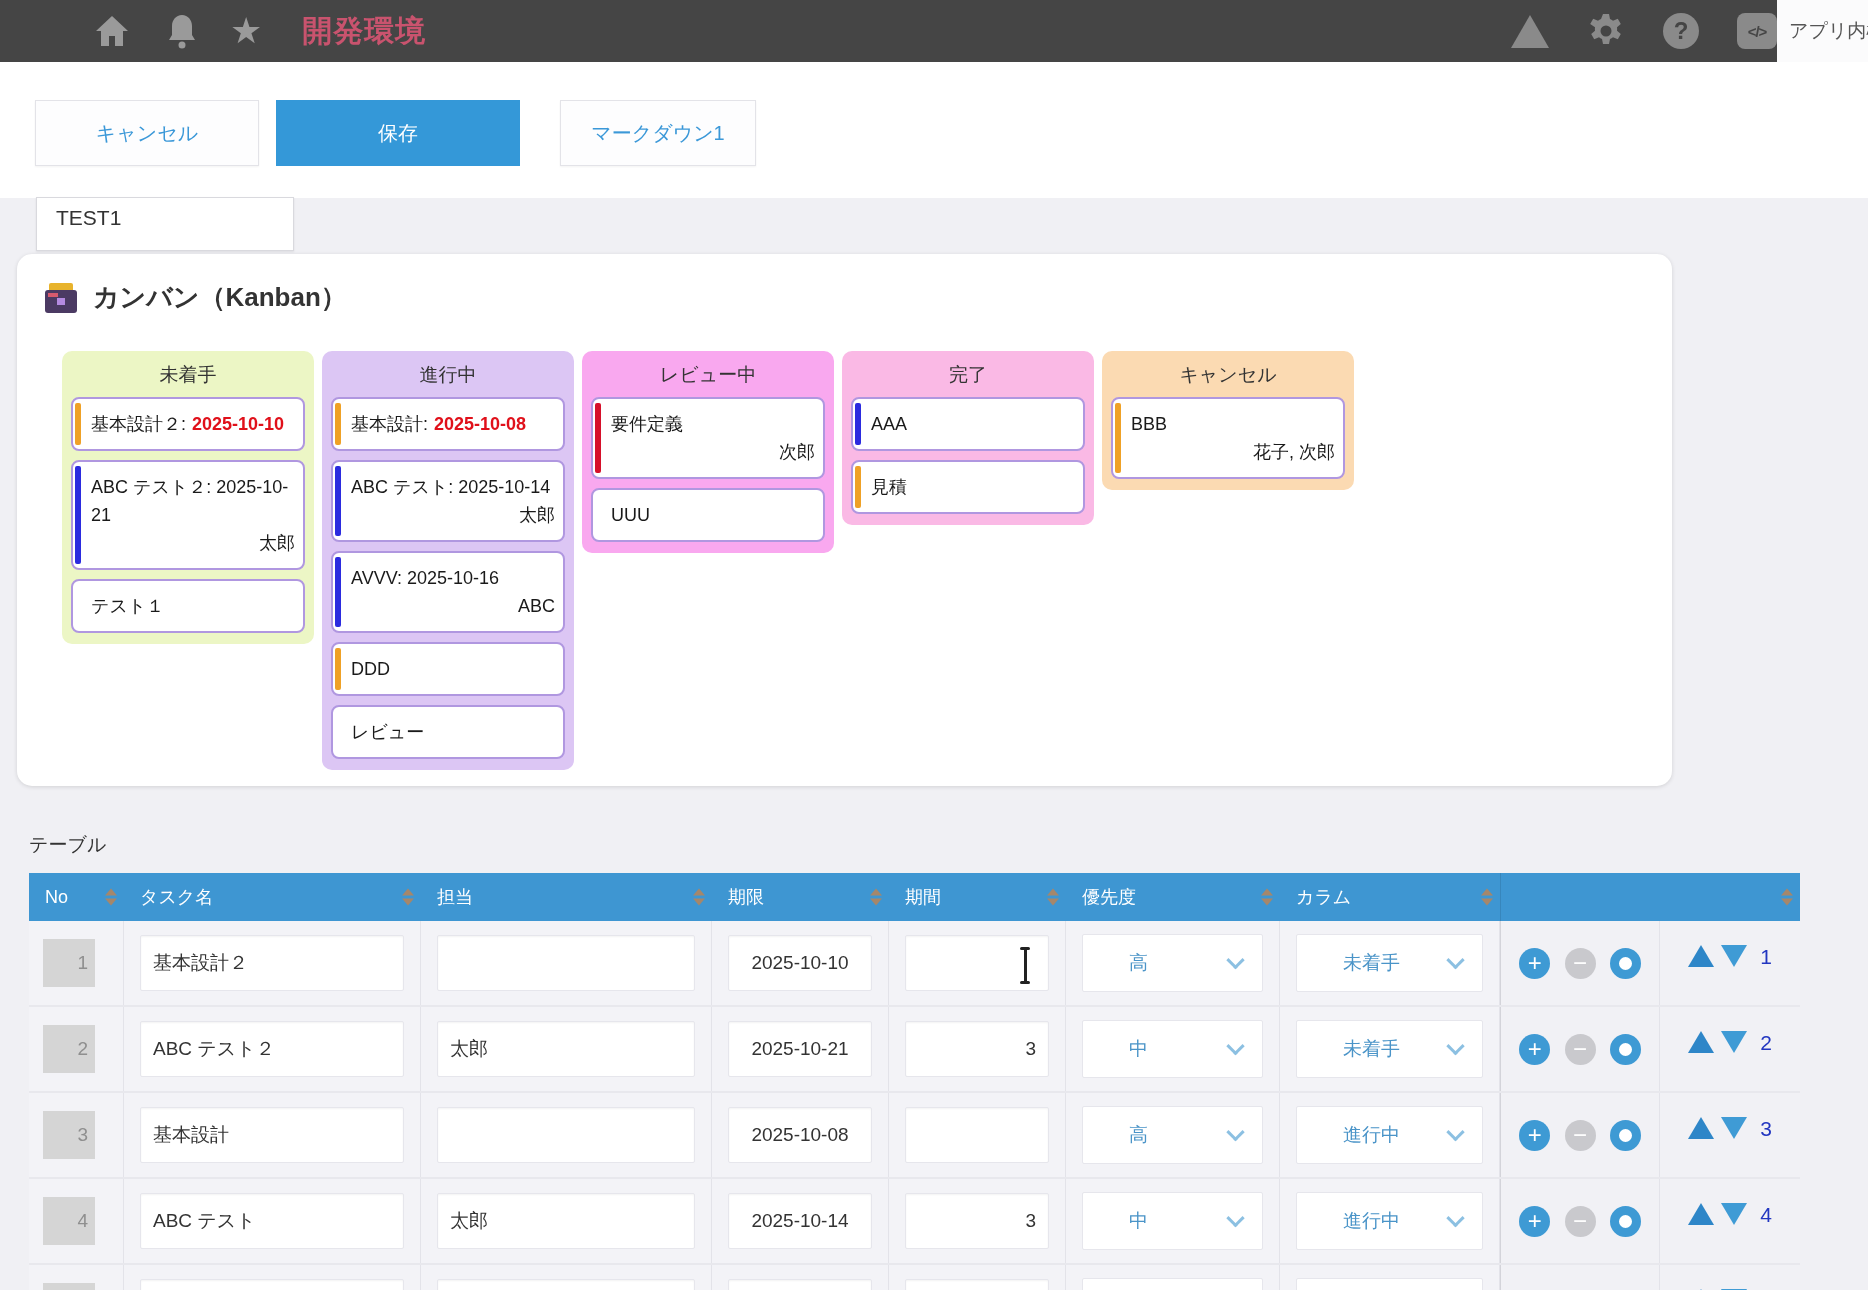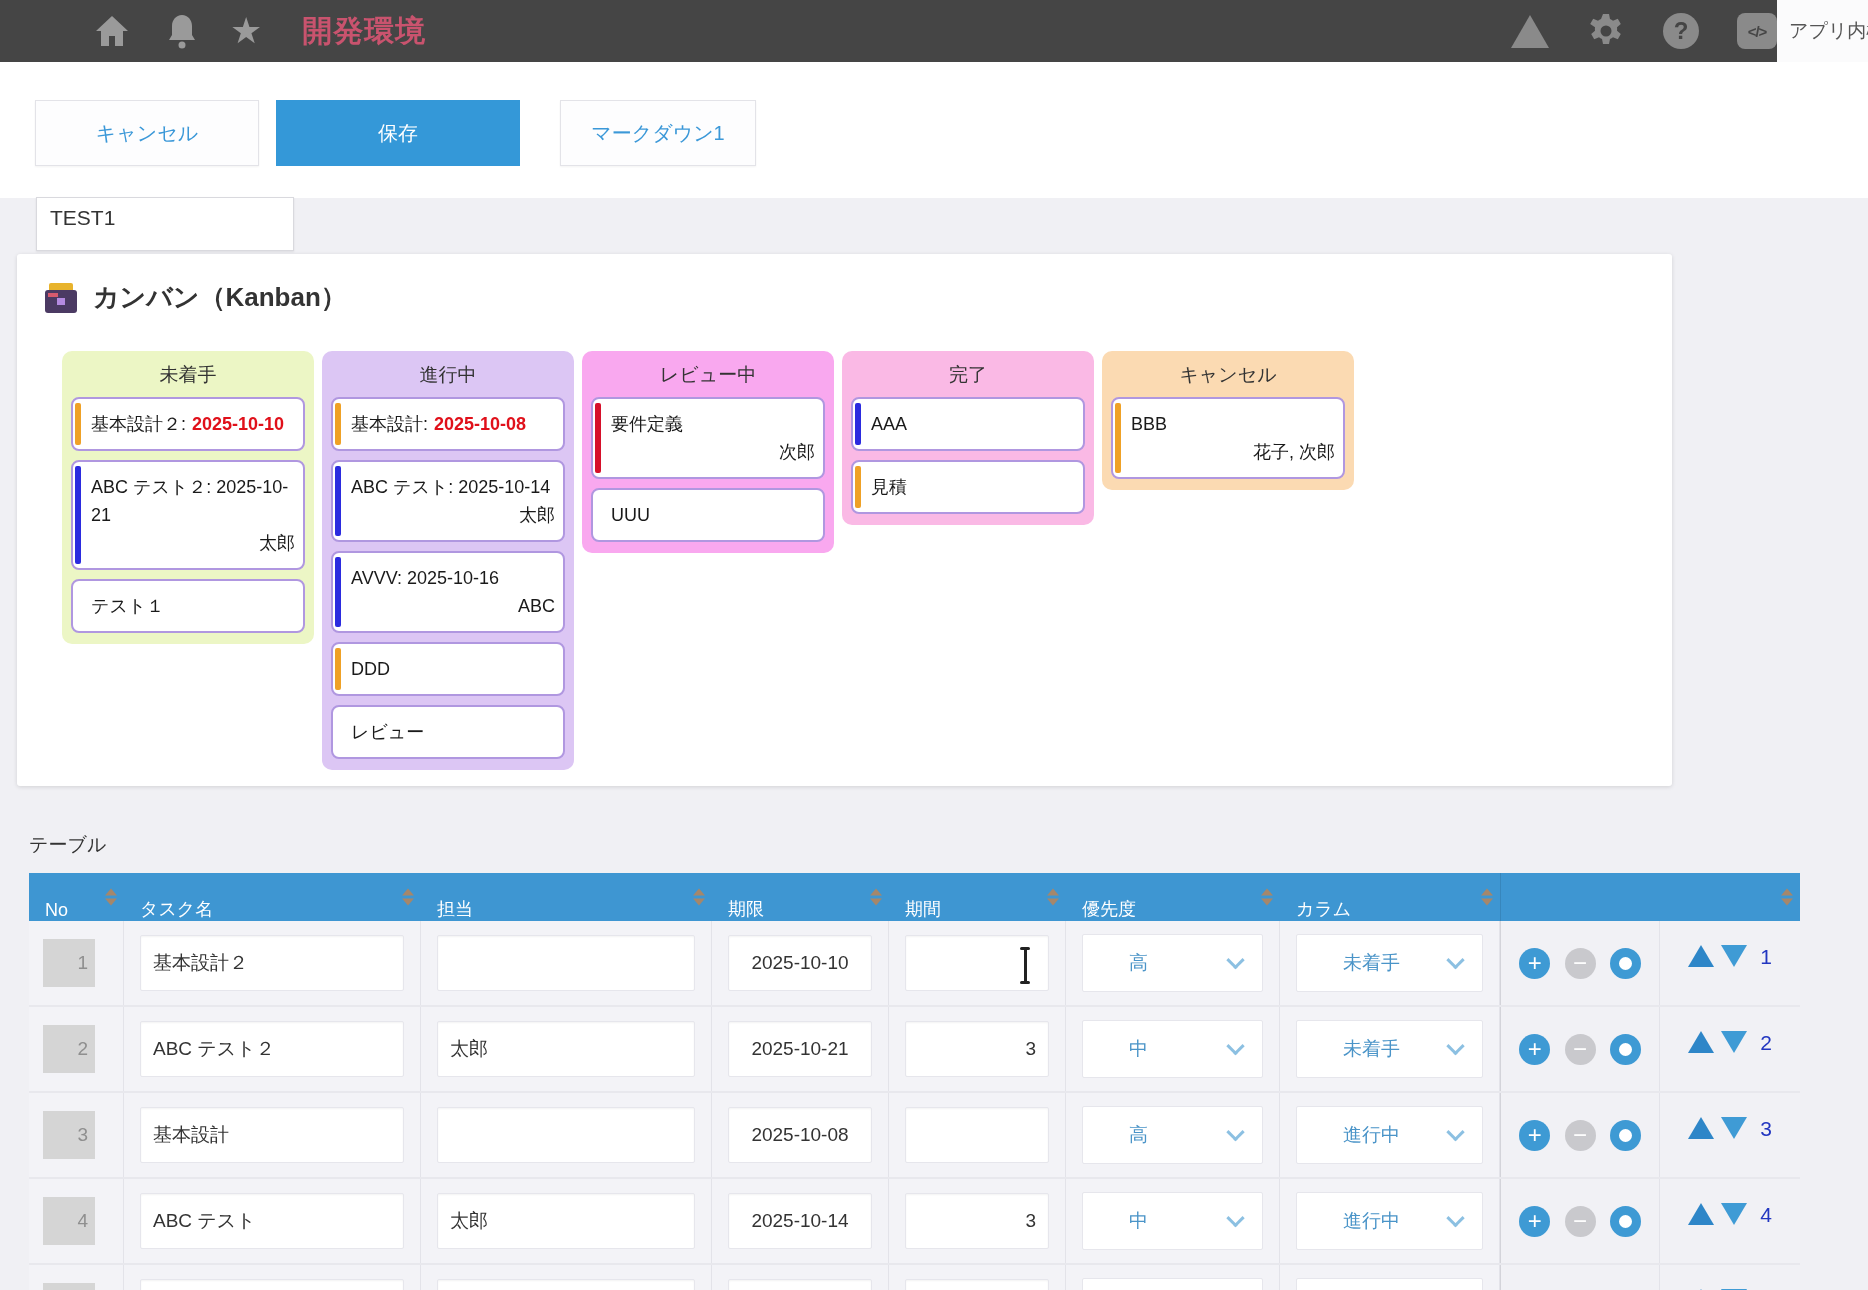--- a/index.html
+++ b/index.html
@@ -19,24 +19,24 @@
   .code-icon { width:40px; height:36px; border-radius:8px; background:#8a8a8a; color:#454545; font-weight:bold; font-size:15px; display:flex; align-items:center; justify-content:center; letter-spacing:-1px; }
   .tb-search { position:absolute; right:0; top:0; width:91px; height:62px; background:#fbfbfc; color:#555; font-size:19px; display:flex; align-items:center; padding-left:12px; white-space:nowrap; overflow:hidden; }
 
   
   .whiteband { position:absolute; left:0; top:62px; width:1868px; height:136px; background:#ffffff; }
   .btn { position:absolute; top:100px; height:66px; display:flex; align-items:center; justify-content:center; font-size:20px; cursor:pointer; }
   .btn-cancel { left:35px; width:224px; background:#fdfdfe; border:1px solid #e3e3e8; color:#3b98d8; box-shadow:0 1px 2px rgba(0,0,0,.05); }
   .btn-save { left:276px; width:244px; background:#3498d8; color:#ffffff; }
   .btn-md { left:560px; width:196px; background:#fdfdfe; border:1px solid #e3e3e8; color:#3b98d8; box-shadow:0 1px 2px rgba(0,0,0,.05); }
 
-  .rec-title-input { position:absolute; left:36px; top:197px; width:258px; height:54px; background:#ffffff; border:1px solid #d9d9de; box-shadow:0 1px 2px rgba(0,0,0,.08); font-size:21px; color:#333; padding:7px 13px; line-height:1.2; }
+  .rec-title-input { position:absolute; left:36px; top:197px; width:258px; height:54px; background:#ffffff; border:1px solid #d9d9de; box-shadow:0 1px 2px rgba(0,0,0,.08); font-size:21px; color:#333; padding:7px 19px; line-height:1.2; }
 
   
-  .panel { position:absolute; left:17px; top:254px; width:1655px; height:532px; background:#ffffff; box-shadow:0 1px 4px rgba(0,0,0,.13); border-radius:3px; }
+  .panel { position:absolute; left:17px; top:254px; width:1655px; height:532px; background:#ffffff; box-shadow:0 1px 4px rgba(0,0,0,.13); border-radius:15px; }
   .panel-titlerow { display:flex; align-items:center; padding:26px 0 0 28px; }
   .toolbox-icon { width:32px; height:30px; position:relative; }
   .toolbox-icon .lid { position:absolute; left:4px; top:0; width:24px; height:9px; background:#e8b32c; border-radius:2px; }
   .toolbox-icon .box { position:absolute; left:0; top:7px; width:32px; height:23px; background:#4b3a63; border-radius:3px; }
   .toolbox-icon .dot { position:absolute; left:12px; top:15px; width:8px; height:7px; background:#b48ae0; }
   .toolbox-icon .stripe { position:absolute; left:3px; top:10px; width:10px; height:4px; background:#d65a6e; }
   .panel-title { margin-left:16px; font-size:26px; font-weight:bold; color:#333; }
 
   .kwrap { display:flex; align-items:flex-start; gap:8px; padding:36px 0 0 45px; }
   .kcol { width:252px; border-radius:10px; padding:8px 9px 11px 9px; }
@@ -52,21 +52,21 @@
   .kcard:last-child { margin-bottom:0; }
   .kcard.ac::before { content:""; position:absolute; left:2px; top:4px; bottom:4px; width:6px; border-radius:2px; background:var(--ac); }
   .ac-orange { --ac:#efa126; } .ac-blue { --ac:#2b2bdf; } .ac-red { --ac:#d6102a; }
   .reddate { color:#e0101a; font-weight:bold; margin-left:6px; }
   .kassignee { text-align:right; line-height:28px; }
 
   
   .table-label { position:absolute; left:29px; top:832px; font-size:19px; color:#333; }
   .dtable { position:absolute; left:29px; top:873px; width:1771px; }
   .thead { display:flex; height:48px; background:#3e96d2; color:#fff; font-size:18px; }
-  .th { position:relative; display:flex; align-items:flex-end; padding-left:16px; }
+  .th { position:relative; display:flex; align-items:center; padding-left:16px; }
   .sort { position:absolute; right:7px; top:50%; transform:translateY(-50%); display:flex; flex-direction:column; gap:3px; cursor:pointer; }
   .sort i { display:block; width:0; height:0; border-left:6px solid transparent; border-right:6px solid transparent; }
   .sort .up { border-bottom:7px solid #a5876b; }
   .sort .dn { border-top:7px solid #a5876b; }
 
   .c-no{width:95px;} .c-task{width:297px;} .c-assignee{width:291px;} .c-due{width:177px;}
   .c-dur{width:177px;} .c-pri{width:214px;} .c-col{width:220px;} .c-actions{width:160px;} .c-move{width:140px;}
 
   .trow { display:flex; height:86px; background:#f3f3f7; border-bottom:2px solid #e8e8ed; }
   .cell { border-right:1px solid #e3e3e9; display:flex; align-items:center; padding:0 16px; }

